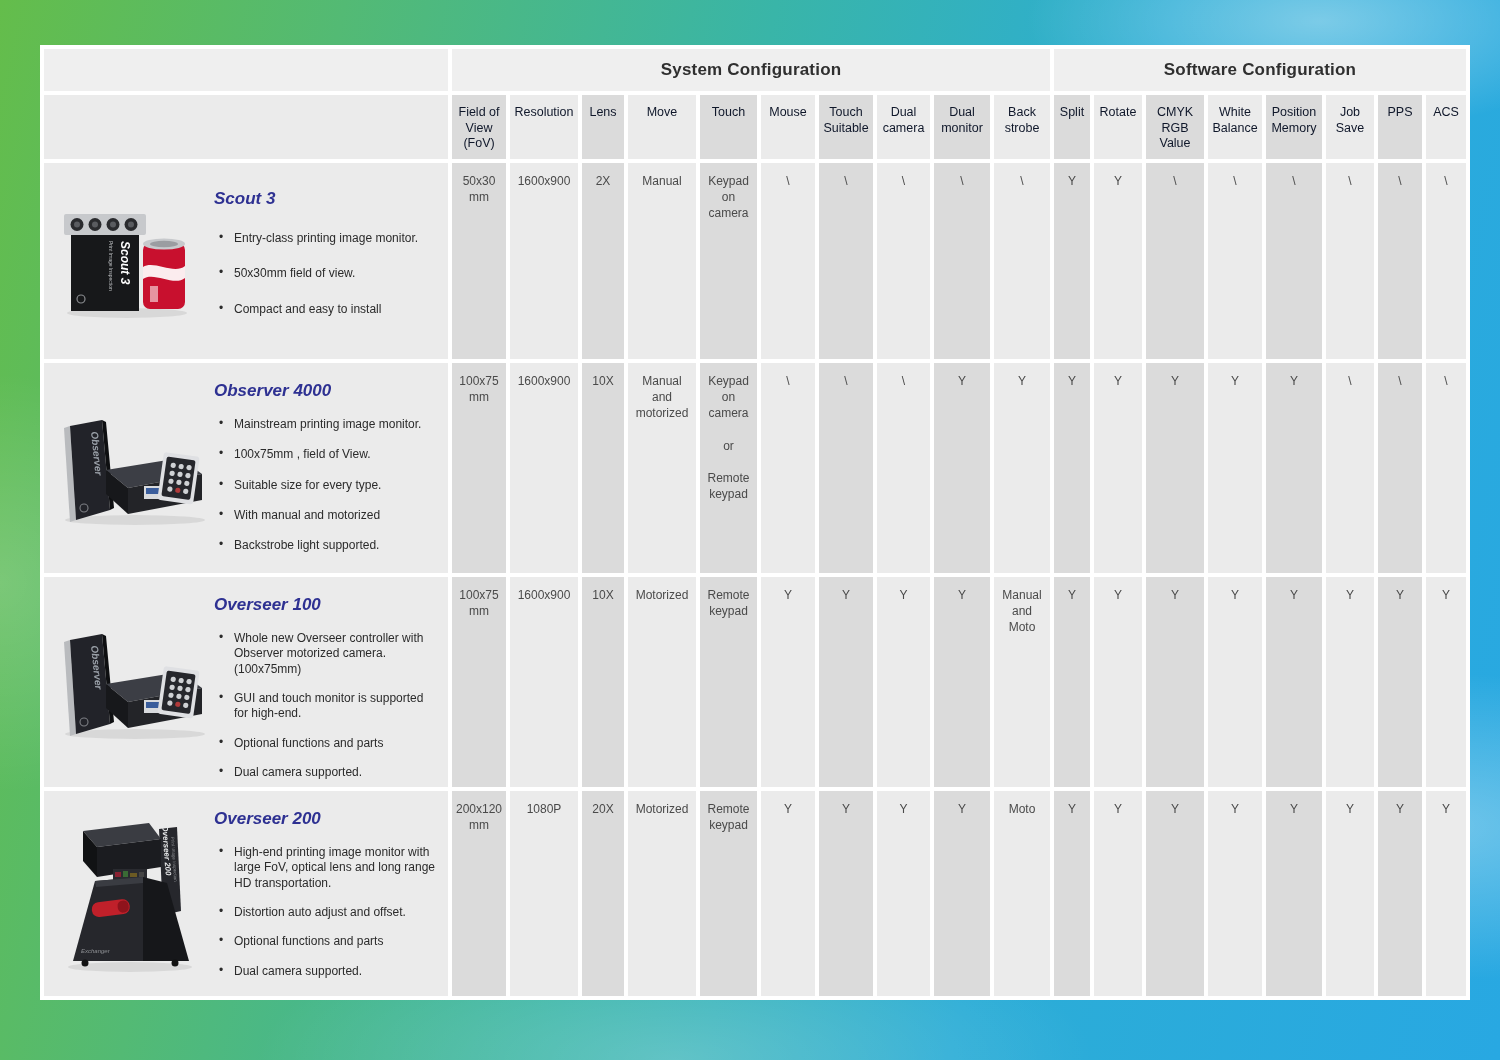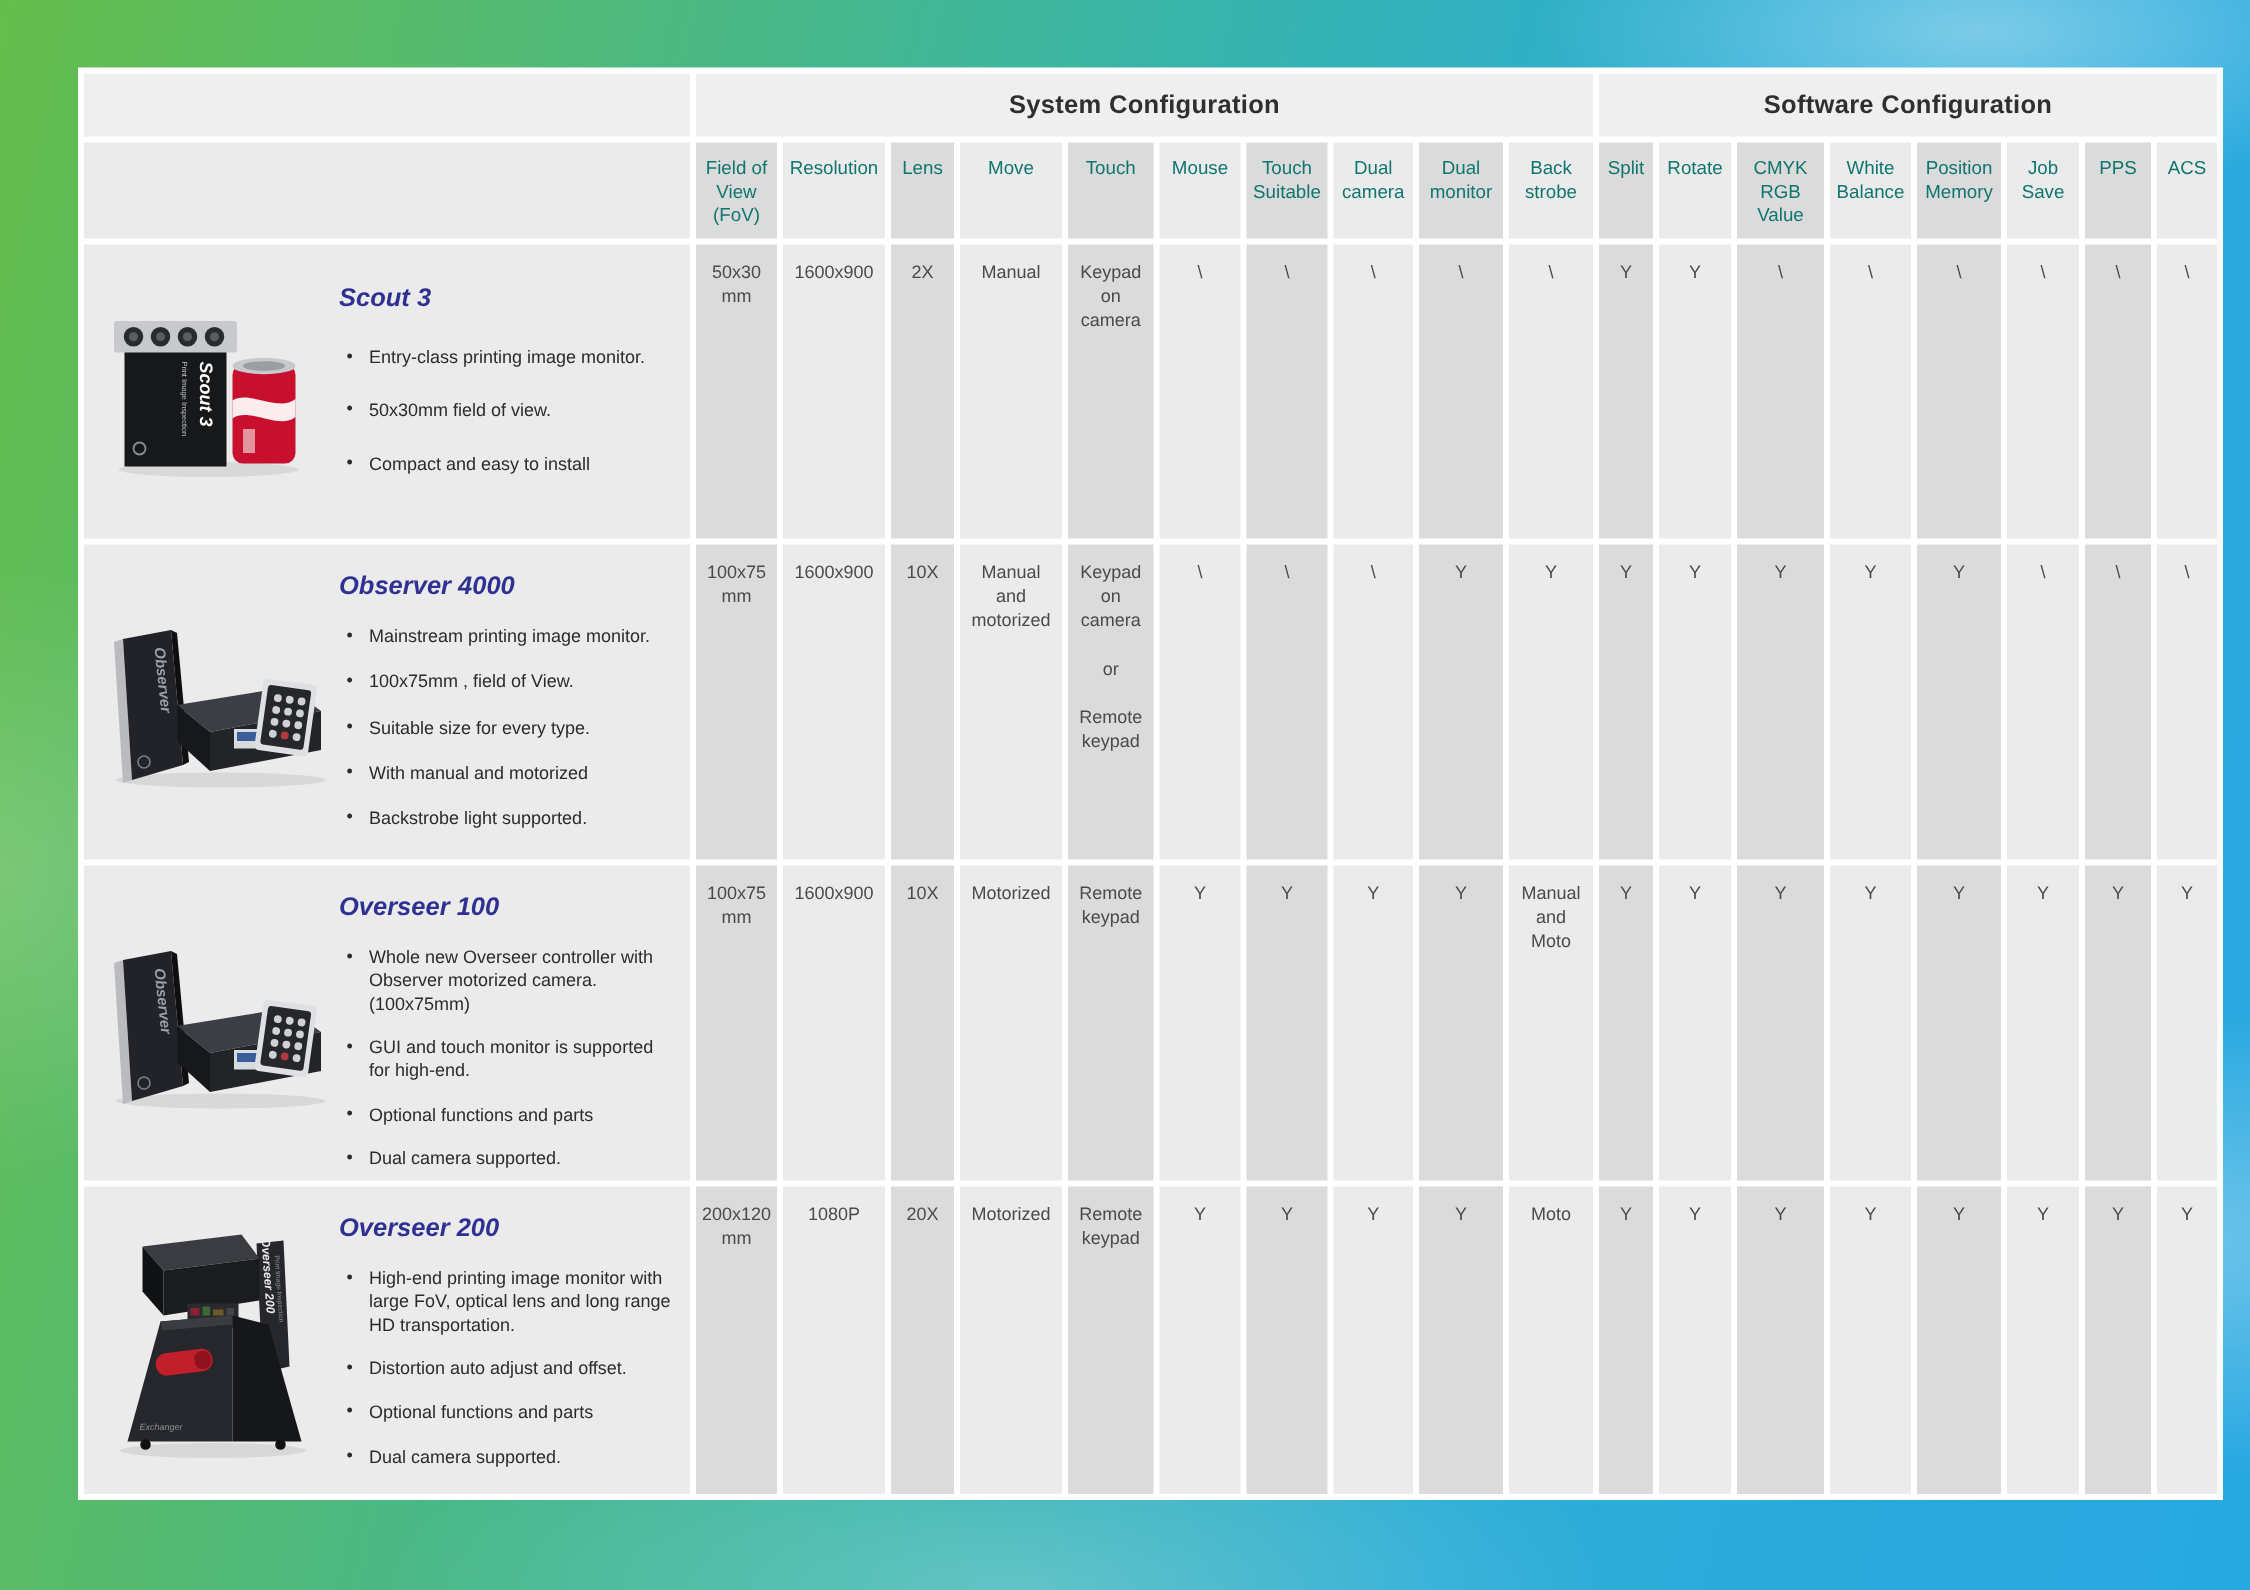--- a/index.html
+++ b/index.html
@@ -7,38 +7,38 @@
   .page{
     position:relative;width:1500px;height:1060px;overflow:hidden;
     background-image:
       radial-gradient(ellipse 420px 160px at 88% 2%, rgba(255,255,255,.38), rgba(255,255,255,0) 70%),
       radial-gradient(ellipse 500px 220px at 96% 78%, rgba(255,255,255,.33), rgba(255,255,255,0) 70%),
       radial-gradient(ellipse 600px 200px at 45% 100%, rgba(255,255,255,.22), rgba(255,255,255,0) 70%),
       radial-gradient(ellipse 300px 300px at 0% 55%, rgba(255,255,255,.18), rgba(255,255,255,0) 70%),
       linear-gradient(102deg,#64bd4b 0%,#53ba74 20%,#39b5a8 45%,#2cadd6 68%,#28a8e2 100%);
   }
   .card{
-    position:absolute;left:52px;top:45px;width:1430px;height:955px;
+    position:absolute;left:40px;top:45px;width:1430px;height:955px;
     background:#ffffff;box-sizing:border-box;padding:4px;
   }
   .grid{
     display:grid;
     grid-template-columns:404px 54px 68px 42px 68px 57px 54px 54px 53px 56px 56px 36px 48px 58px 54px 56px 48px 44px 40px;
     grid-template-rows:42px 64px 196px 210px 210px 205px;
     gap:4px;
   }
   .c{overflow:hidden;box-sizing:border-box;}
   .lt{background:#ebebeb;}
   .dk{background:#dbdbdb;}
   .ghd{background:#efefef;}
   .span10{grid-column:span 10;}
   .span8{grid-column:span 8;}
   .ghead{display:flex;align-items:center;justify-content:center;
     font-weight:bold;font-size:17px;color:#2f2f2f;letter-spacing:.2px;}
-  .hdr{font-size:12.5px;color:#0f766e;text-align:center;padding:10px 2px 0;line-height:1.25;}
+  .hdr{font-size:12.5px;color:#0f172a;text-align:center;padding:10px 2px 0;line-height:1.25;}
   .val{font-size:12px;color:#4a4a4a;text-align:center;padding:10px 3px 0;
     white-space:pre-line;line-height:1.35;}
   .prod{display:flex;align-items:flex-start;padding:6px 4px 6px 6px;}
   .prod .img{width:160px;flex:none;display:flex;align-items:center;justify-content:center;height:100%;}
   .prod .txt{flex:1;padding:4px 4px 0 4px;}
   .ptitle{font-style:italic;font-weight:bold;color:#2e3192;font-size:17px;margin:8px 0 16px;}
   .r-scout .ptitle{margin-top:16px;margin-bottom:22px;}
   ul.bullets{list-style:none;margin:0;padding:0;}
   .bullets li{font-size:12px;color:#2b2b2b;margin-bottom:14px;line-height:1.28;
     padding-left:20px;position:relative;}

